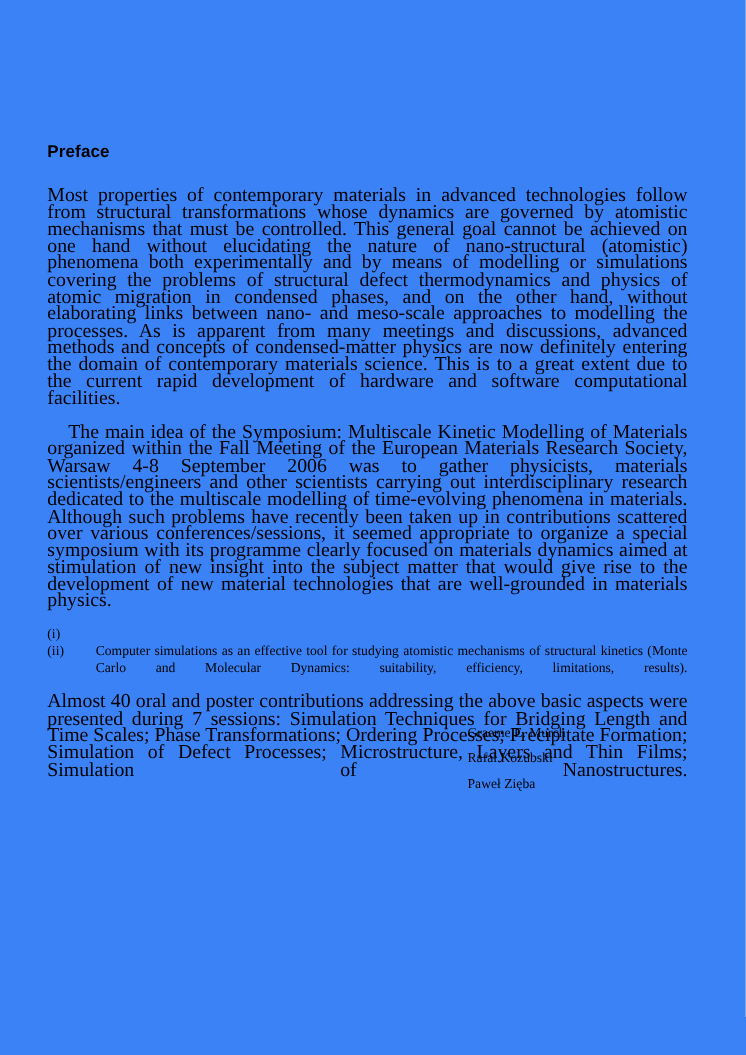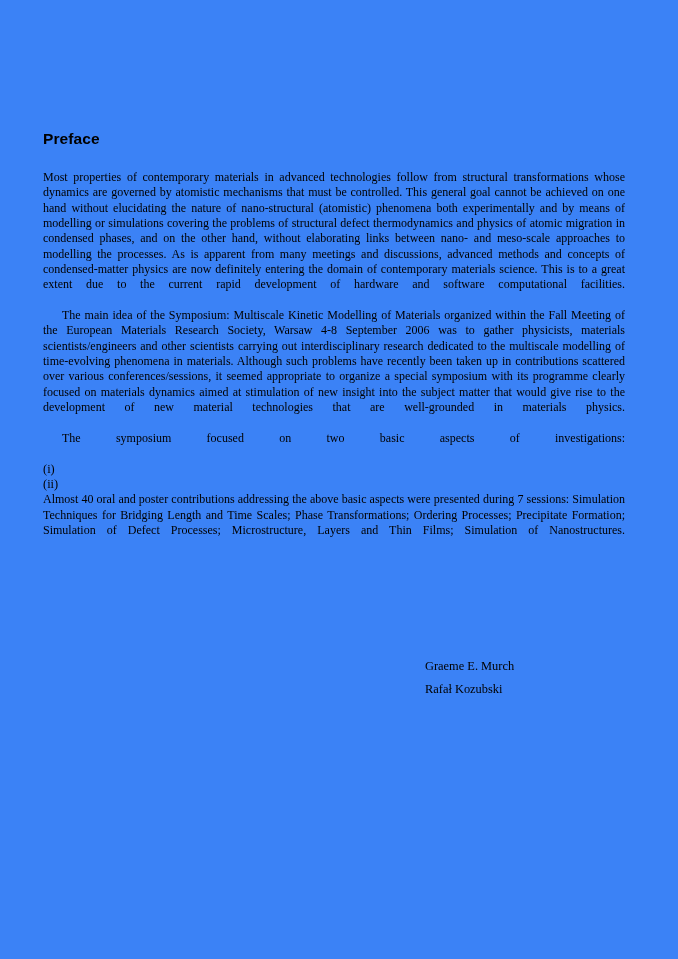--- a/index.html
+++ b/index.html
@@ -33,21 +33,21 @@
     font-size: 15.5px;
     font-weight: bold;
     line-height: 18px;
     margin: 0 0 22px 0;
     letter-spacing: 0.1px;
     color: #000000;
   }
 
   
   .para {
-    font-size: 12px;
+    font-size: 18px;
     line-height: 15.35px;
     text-align: justify;
     text-justify: inter-word;
     margin: 0;
     hyphens: none;
     color: #000000;
   }
 
   .para.indent {
     text-indent: 19px;
@@ -119,34 +119,35 @@
 <div class="page">
 
   <div class="content">
 
     <h1 class="page-heading">Preface</h1>
 
     <p class="para">Most properties of contemporary materials in advanced technologies follow from structural transformations whose dynamics are governed by atomistic mechanisms that must be controlled. This general goal cannot be achieved on one hand without elucidating the nature of nano-structural (atomistic) phenomena both experimentally and by means of modelling or simulations covering the problems of structural defect thermodynamics and physics of atomic migration in condensed phases, and on the other hand, without elaborating links between nano- and meso-scale approaches to modelling the processes. As is apparent from many meetings and discussions, advanced methods and concepts of condensed-matter physics are now definitely entering the domain of contemporary materials science. This is to a great extent due to the current rapid development of hardware and software computational facilities.</p>
 
     <p class="para indent">The main idea of the Symposium: Multiscale Kinetic Modelling of Materials organized within the Fall Meeting of the European Materials Research Society, Warsaw 4-8 September 2006 was to gather physicists, materials scientists/engineers and other scientists carrying out interdisciplinary research dedicated to the multiscale modelling of time-evolving phenomena in materials. Although such problems have recently been taken up in contributions scattered over various conferences/sessions, it seemed appropriate to organize a special symposium with its programme clearly focused on materials dynamics aimed at stimulation of new insight into the subject matter that would give rise to the development of new material technologies that are well-grounded in materials physics.</p>
 
-    <p class="para indent">The symposium focused on two basic aspects of investigations:</p>
 
     <ol class="roman-list">
       <li class="roman-item">
         <span class="roman-marker">(i)</span>
       </li>
       <li class="roman-item">
         <span class="roman-marker">(ii)</span>
+        <span>Computer simulations as an effective tool for studying atomistic mechanisms of structural kinetics (Monte Carlo and Molecular Dynamics: suitability, efficiency, limitations, results).</span>
       </li>
     </ol>
 
     <p class="para">Almost 40 oral and poster contributions addressing the above basic aspects were presented during 7 sessions: Simulation Techniques for Bridging Length and Time Scales; Phase Transformations; Ordering Processes; Precipitate Formation; Simulation of Defect Processes; Microstructure, Layers and Thin Films; Simulation of Nanostructures.</p>
 
 
   </div>
 
   <div class="signature-block">
     <div class="signature-line">Graeme E. Murch</div>
     <div class="signature-line">Rafał Kozubski</div>
+    <div class="signature-line">Paweł Zięba</div>
   </div>
 
 </div>
 
 </body></html>

